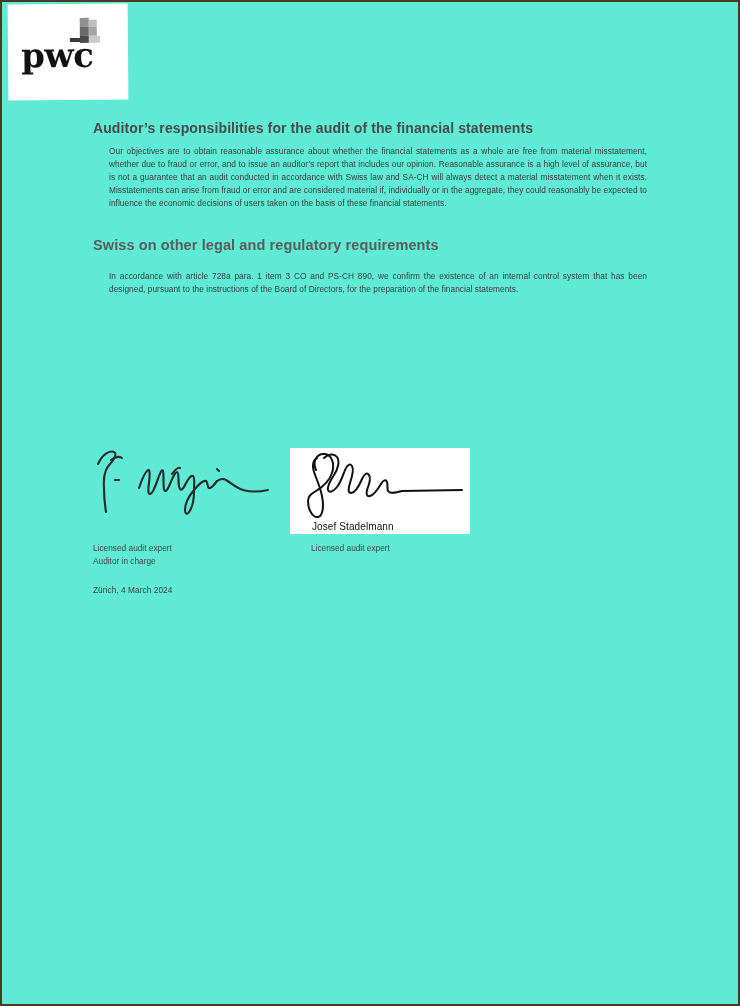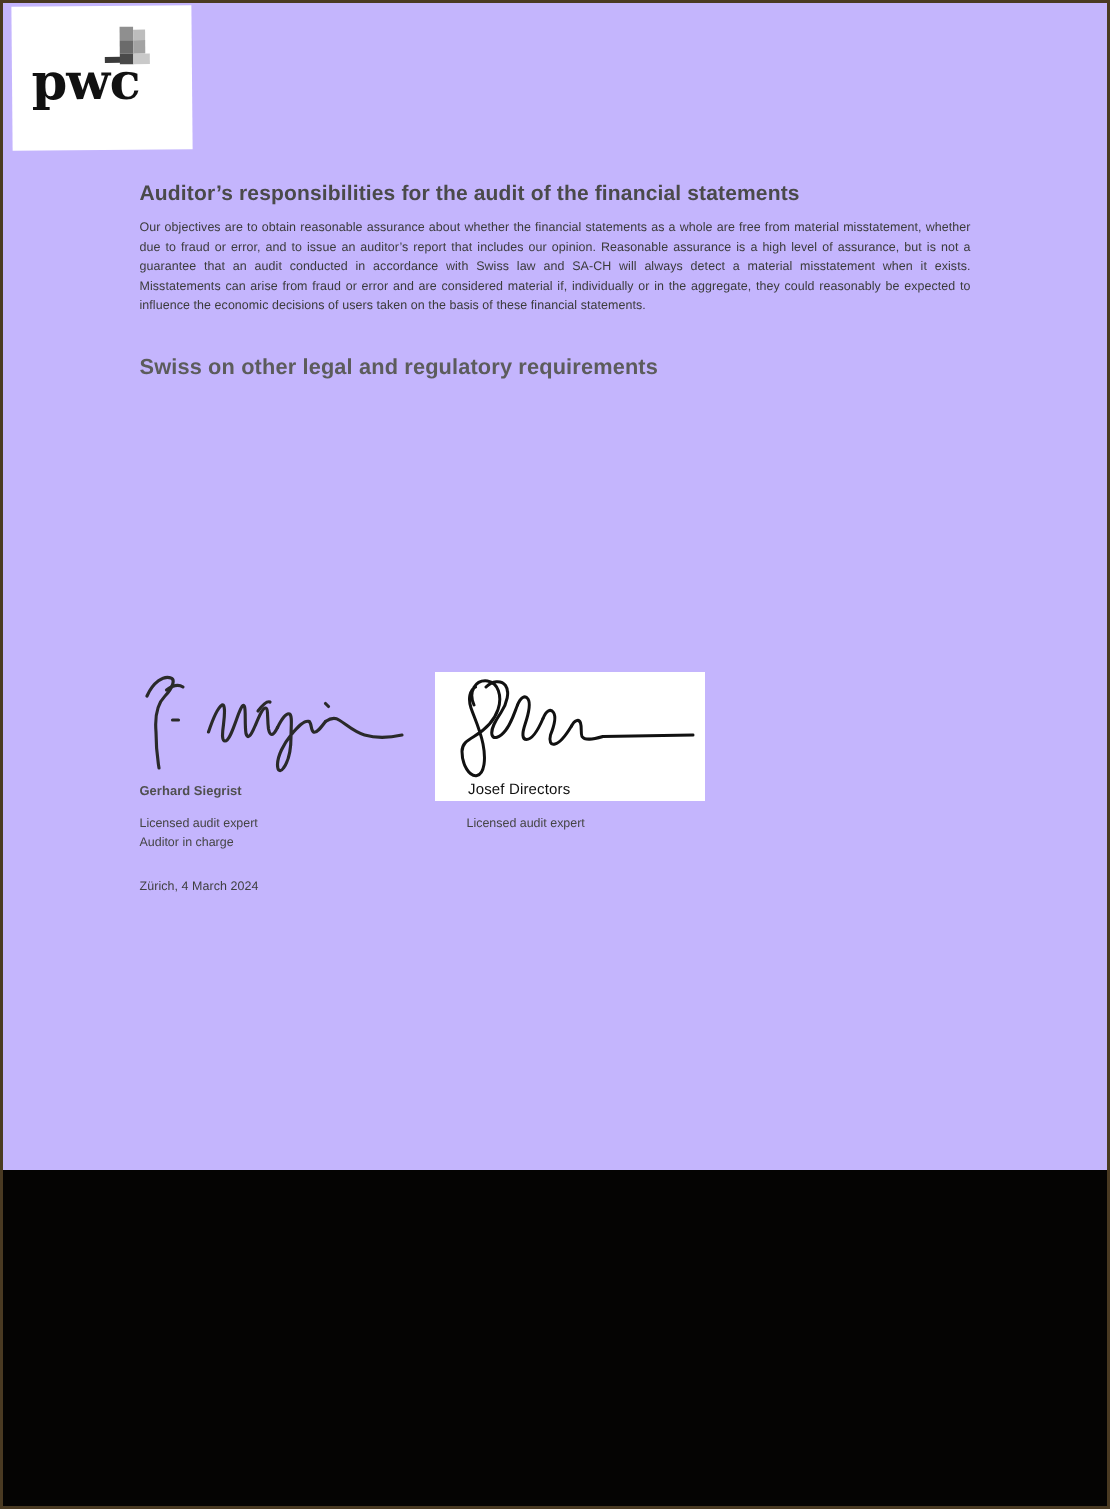--- a/index.html
+++ b/index.html
@@ -22,22 +22,22 @@
     height: 1006px;
     background: #050403;
     box-sizing: border-box;
     border: 2px solid #4a3a22;
     overflow: hidden;
   }
   .page-inner {
     position: absolute;
     left: 0; top: 0;
     width: 736px;
-    height: 778px;
-    background: #c4b5fd;
+    height: 1002px;
+    background: #5eead4;
     overflow: hidden;
   }
 
   
   .logo-patch {
     position: absolute;
     left: 6px;
     top: 2px;
     width: 120px;
     height: 96px;
@@ -87,21 +87,21 @@
     font-weight: 700;
     color: #4a4a4a;
     letter-spacing: 0.1px;
     margin: 0 0 8px 0;
     line-height: 1.2;
   }
   p.body {
     font-size: 8.3px;
     line-height: 13.1px;
     color: #3b3b3b;
-    margin: 0 0 14px 0;
+    margin: 0 0 14px 16px;
     text-align: justify;
     letter-spacing: 0.05px;
   }
   p.body.tight { margin-bottom: 0; }
 
   h2.section-heading {
     font-size: 14.5px;
     font-weight: 700;
     color: #5c5c5c;
     margin: 26px 0 16px 0;
@@ -232,20 +232,21 @@
 
     <div class="content">
 
       <h3 class="sub-heading">Auditor’s responsibilities for the audit of the financial statements</h3>
 
       <p class="body">Our objectives are to obtain reasonable assurance about whether the financial statements as a whole are free from material misstatement, whether due to fraud or error, and to issue an auditor’s report that includes our opinion. Reasonable assurance is a high level of assurance, but is not a guarantee that an audit conducted in accordance with Swiss law and SA-CH will always detect a material misstatement when it exists. Misstatements can arise from fraud or error and are considered material if, individually or in the aggregate, they could reasonably be expected to influence the economic decisions of users taken on the basis of these financial statements.</p>
 
 
       <h2 class="section-heading">Swiss on other legal and regulatory requirements</h2>
 
+      <p class="body">In accordance with article 728a para. 1 item 3 CO and PS-CH 890, we confirm the existence of an internal control system that has been designed, pursuant to the instructions of the Board of Directors, for the preparation of the financial statements.</p>
 
 
     </div>
 
     <div class="sig-area">
 
       <div class="sig-left">
         <svg width="180" height="72" viewBox="0 0 180 72" xmlns="http://www.w3.org/2000/svg">
           <g fill="none" stroke="#2a2a2a" stroke-width="2.1" stroke-linecap="round" stroke-linejoin="round">
             <path d="M5 18 C9 9, 16 4, 21 6 C24 7, 22 13, 17 18 C13 22, 10 30, 11 42 C11 52, 12 60, 13 66"></path>
@@ -265,29 +266,24 @@
         <svg width="176" height="74" viewBox="0 0 176 74" xmlns="http://www.w3.org/2000/svg">
           <g fill="none" stroke="#111111" stroke-width="2" stroke-linecap="round" stroke-linejoin="round">
             <path d="M22 22 C18 13, 23 5, 31 6 C38 7, 41 16, 38 25 C35 34, 27 40, 22 43 C17 46, 14 48, 14 53 C14 62, 19 70, 24 69 C29 68, 30 58, 28 48 C26 38, 22 30, 20 24 C18 18, 19 12, 23 10"></path>
             <path d="M30 10 C34 6, 40 5, 43 9 C46 13, 44 21, 40 27 C36 33, 33 38, 34 42 C35 45, 39 44, 43 39 C47 34, 49 27, 51 22"></path>
             <path d="M51 22 C53 17, 56 15, 58 18 C60 21, 58 29, 56 35 C54 41, 54 45, 57 45 C61 45, 65 38, 68 31"></path>
             <path d="M68 31 C70 26, 73 24, 75 27 C77 30, 75 37, 73 42 C72 46, 73 49, 76 48 C80 47, 84 41, 87 36"></path>
             <path d="M87 36 C89 32, 92 31, 93 34 C94 37, 93 41, 94 43 C96 46, 101 45, 108 43"></path>
             <path d="M108 43 L168 42"></path>
           </g>
         </svg>
-        <div class="sig-box-name">Josef Directors</div>
-      </div>
-    </div>
-
-    <div class="names">
-      <div class="name-row">
-        <span class="name-left">Gerhard Siegrist</span>
-      </div>
-    </div>
+        <div class="sig-box-name">Josef Stadelmann</div>
+      </div>
+    </div>
+
 
     <div class="titles">
       <div class="title-left">
         <div>Licensed audit expert</div>
         <div>Auditor in charge</div>
       </div>
       <div class="title-right">Licensed audit expert</div>
     </div>
 
     <div class="date-line">Zürich, 4 March 2024</div>

